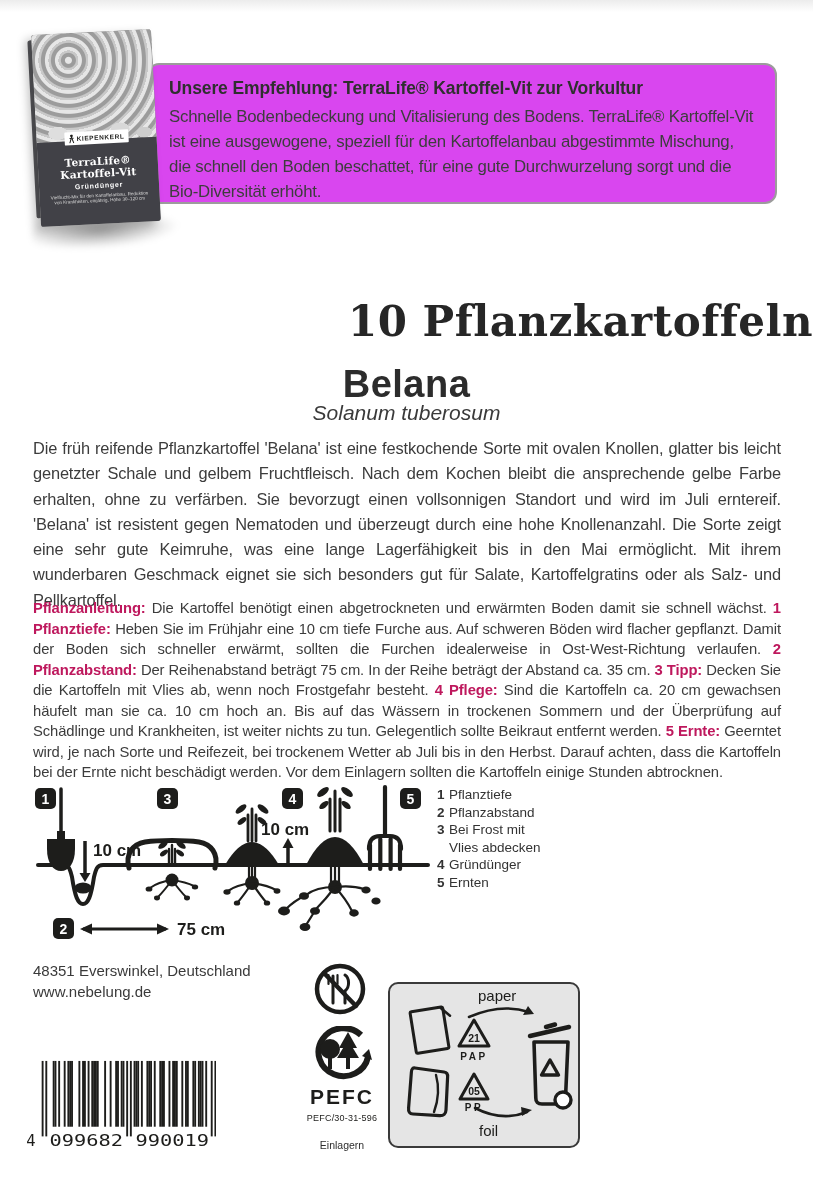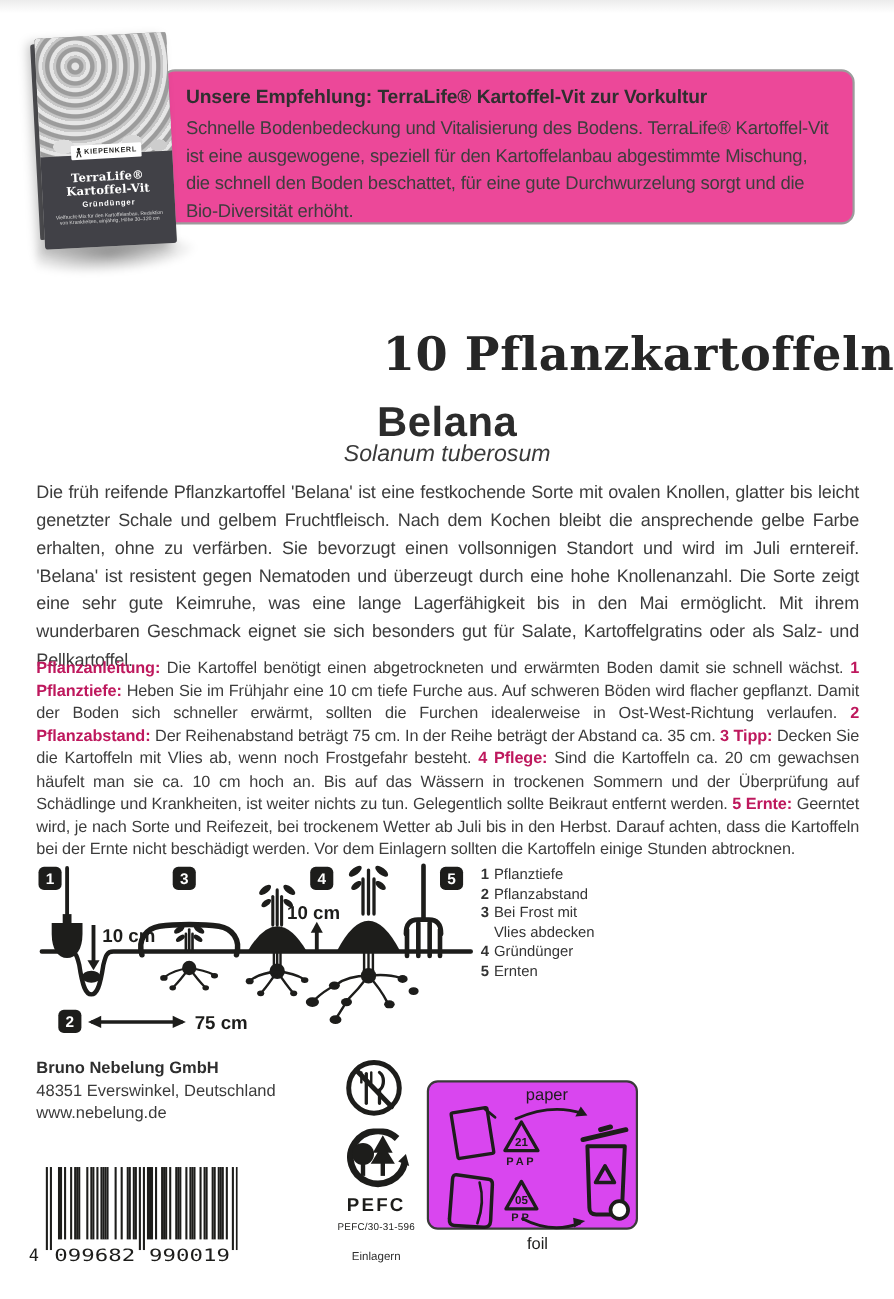--- a/index.html
+++ b/index.html
@@ -28,21 +28,21 @@
           font-size:6.5px;font-weight:bold;letter-spacing:.6px;padding:2px 4px;border-radius:1px;
           display:flex;align-items:center;gap:2px;white-space:nowrap;}
   .pkg-name{font-family:"DejaVu Serif",serif;font-weight:bold;font-size:10.5px;letter-spacing:.2px;margin-top:2px;}
   .pkg-sub{font-size:7px;font-weight:bold;margin-top:3px;letter-spacing:.8px;}
   .pkg-fine{font-size:4.6px;line-height:5.6px;color:#d8d8d8;margin-top:4px;padding:0 8px;}
   .pkg-gusset{position:absolute;left:2px;top:10px;width:9px;height:178px;background:#5a5a5e;
           transform:rotate(-3deg) skewY(-5deg);border-radius:2px;}
 
   
   .promo-box{position:absolute;left:147px;top:63px;width:630px;height:141px;box-sizing:border-box;
-          border:2px solid #9c9c9c;border-radius:12px;padding:13px 18px 0 20px;background:#ec4899;z-index:1;}
+          border:2px solid #9c9c9c;border-radius:12px;padding:13px 18px 0 20px;background:#d946ef;z-index:1;}
   .promo-head{font-size:17.5px;font-weight:bold;color:#2f2f2f;letter-spacing:-.1px;}
   .promo-body{font-size:16.8px;line-height:25px;color:#3d3d3d;margin-top:5px;letter-spacing:-.2px;}
 
   
   .title-main{position:absolute;left:0;top:297px;width:813px;text-align:right;
           font-family:"DejaVu Serif",serif;font-weight:bold;font-size:42px;color:#262626;letter-spacing:.5px;}
   .title-variety{position:absolute;left:0;top:363px;width:813px;text-align:center;
           font-size:38px;font-weight:bold;color:#2c2c2c;letter-spacing:.5px;}
   .title-botanical{position:absolute;left:0;top:401px;width:813px;text-align:center;
           font-size:21px;color:#3a3a3a;font-style:italic;}
@@ -61,25 +61,25 @@
   .lg-num{font-weight:bold;width:12px;flex:0 0 12px;}
   .lg-txt{width:96px;}
 
   
   .addr{position:absolute;left:33px;top:961px;font-size:15px;line-height:20.5px;color:#3a3a3a;}
   .addr .co{font-weight:bold;color:#2e2e2e;}
   .barcode{position:absolute;left:26px;top:1059px;width:190px;height:89px;}
   .bc-digits{font-family:"DejaVu Sans Mono",monospace;font-size:16px;fill:#1d1d1b;}
   .nofood{position:absolute;left:312px;top:961px;width:56px;height:56px;}
   .pefc-wrap{position:absolute;left:300px;top:1026px;width:84px;text-align:center;color:#1d1d1b;}
-  .pefc-word{font-weight:bold;font-size:17px;letter-spacing:2px;margin-top:1px;}
+  .pefc-word{font-weight:bold;font-size:21px;letter-spacing:2px;margin-top:1px;}
   .pefc-cert{font-size:9px;margin-top:4px;letter-spacing:.2px;}
   .pefc-cap{font-size:10.5px;margin-top:16px;color:#2e2e2e;}
-  .rc-box{position:absolute;left:388px;top:982px;width:192px;height:136px;box-sizing:border-box;
-          border:2px solid #3a3a3a;border-radius:10px;background:#d946ef;}
+  .rc-box{position:absolute;left:388px;top:982px;width:192px;height:166px;box-sizing:border-box;
+          border:2px solid #3a3a3a;border-radius:10px;background:#e5e5e5;}
   .rc-label{position:absolute;font-size:15px;color:#1d1d1b;}
   .rc-mat{position:absolute;font-size:10px;font-weight:bold;letter-spacing:2.5px;color:#1d1d1b;text-align:center;}
   .rc-abs{position:absolute;}
   .tri-num{font-size:10.5px;font-weight:bold;fill:#1d1d1b;font-family:"Liberation Sans",sans-serif;}
   .dg-txt{font-size:17px;font-weight:bold;fill:#1d1d1b;font-family:"Liberation Sans",sans-serif;}
   .bd-txt{font-size:14px;font-weight:bold;fill:#fff;font-family:"Liberation Sans",sans-serif;}
 </style>
 </head>
 <body>
 
@@ -258,21 +258,20 @@
         <span class="lg-num">4</span>
         <span class="lg-txt">Gründünger</span>
       </div>
       <div class="lg-row">
         <span class="lg-num">5</span>
         <span class="lg-txt">Ernten</span>
       </div>
     </div>
 
   <div class="addr">
-    <div class="co">Bruno Nebelung GmbH</div>
     <div>48351 Everswinkel, Deutschland</div>
     <div>www.nebelung.de</div>
   </div>
 
   <svg class="barcode" id="barcode-svg" viewBox="0 0 196 92">
     <text class="bc-digits" x="0" y="90">4</text>
     <text class="bc-digits" x="24" y="90" textLength="76" lengthAdjust="spacingAndGlyphs">099682</text>
     <text class="bc-digits" x="113" y="90" textLength="76" lengthAdjust="spacingAndGlyphs">990019</text>
   <rect x="16.00" y="2" width="1.95" height="78" fill="#1d1d1b"></rect>
       <rect x="19.80" y="2" width="1.95" height="78" fill="#1d1d1b"></rect>

